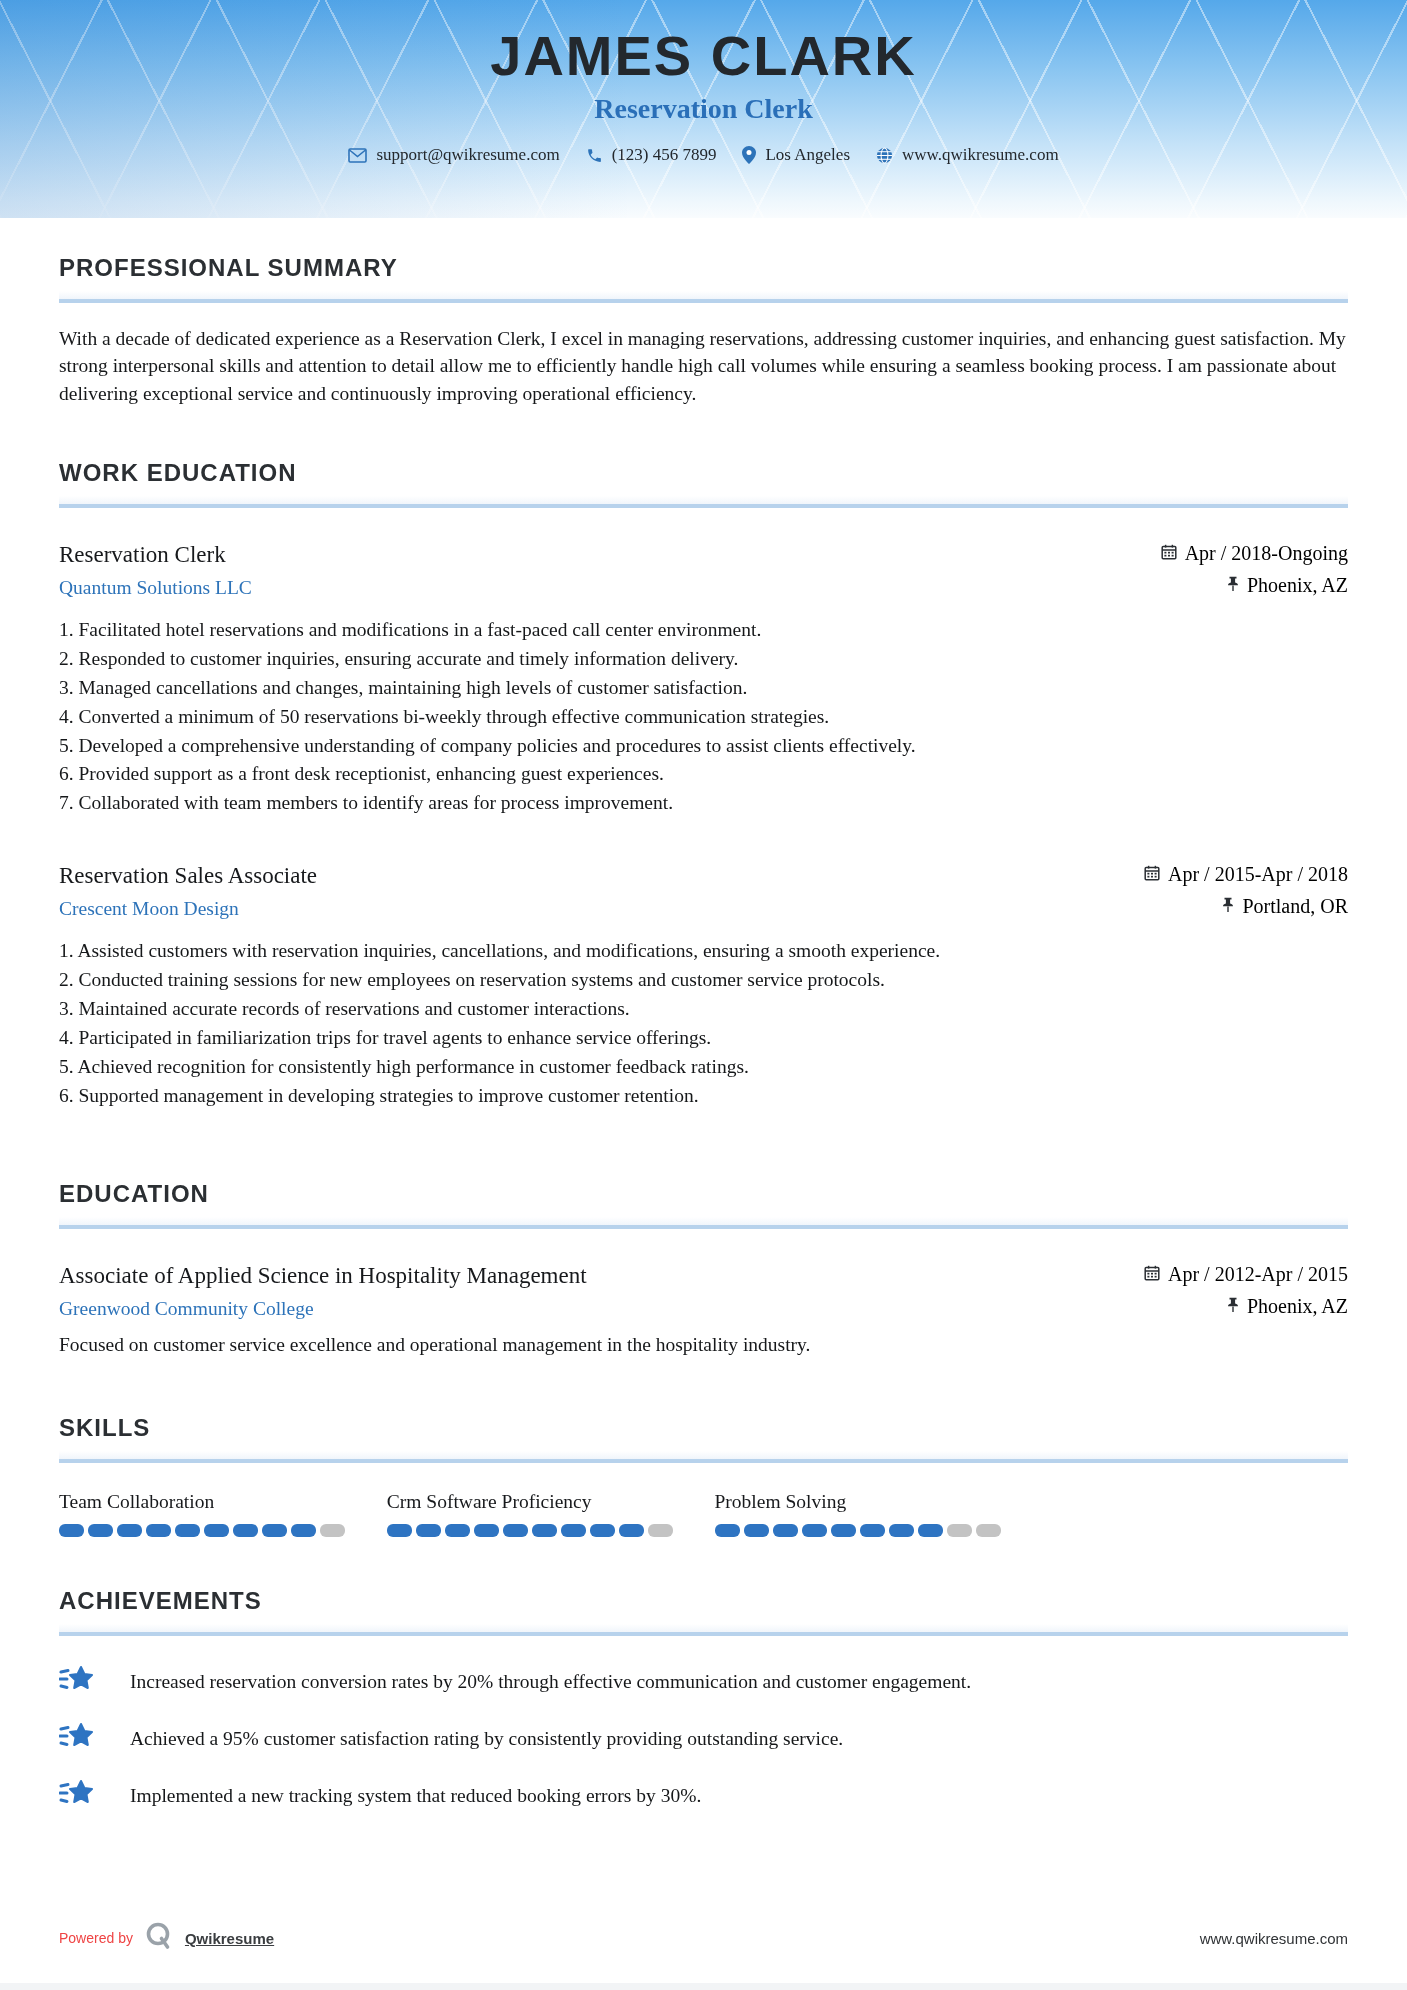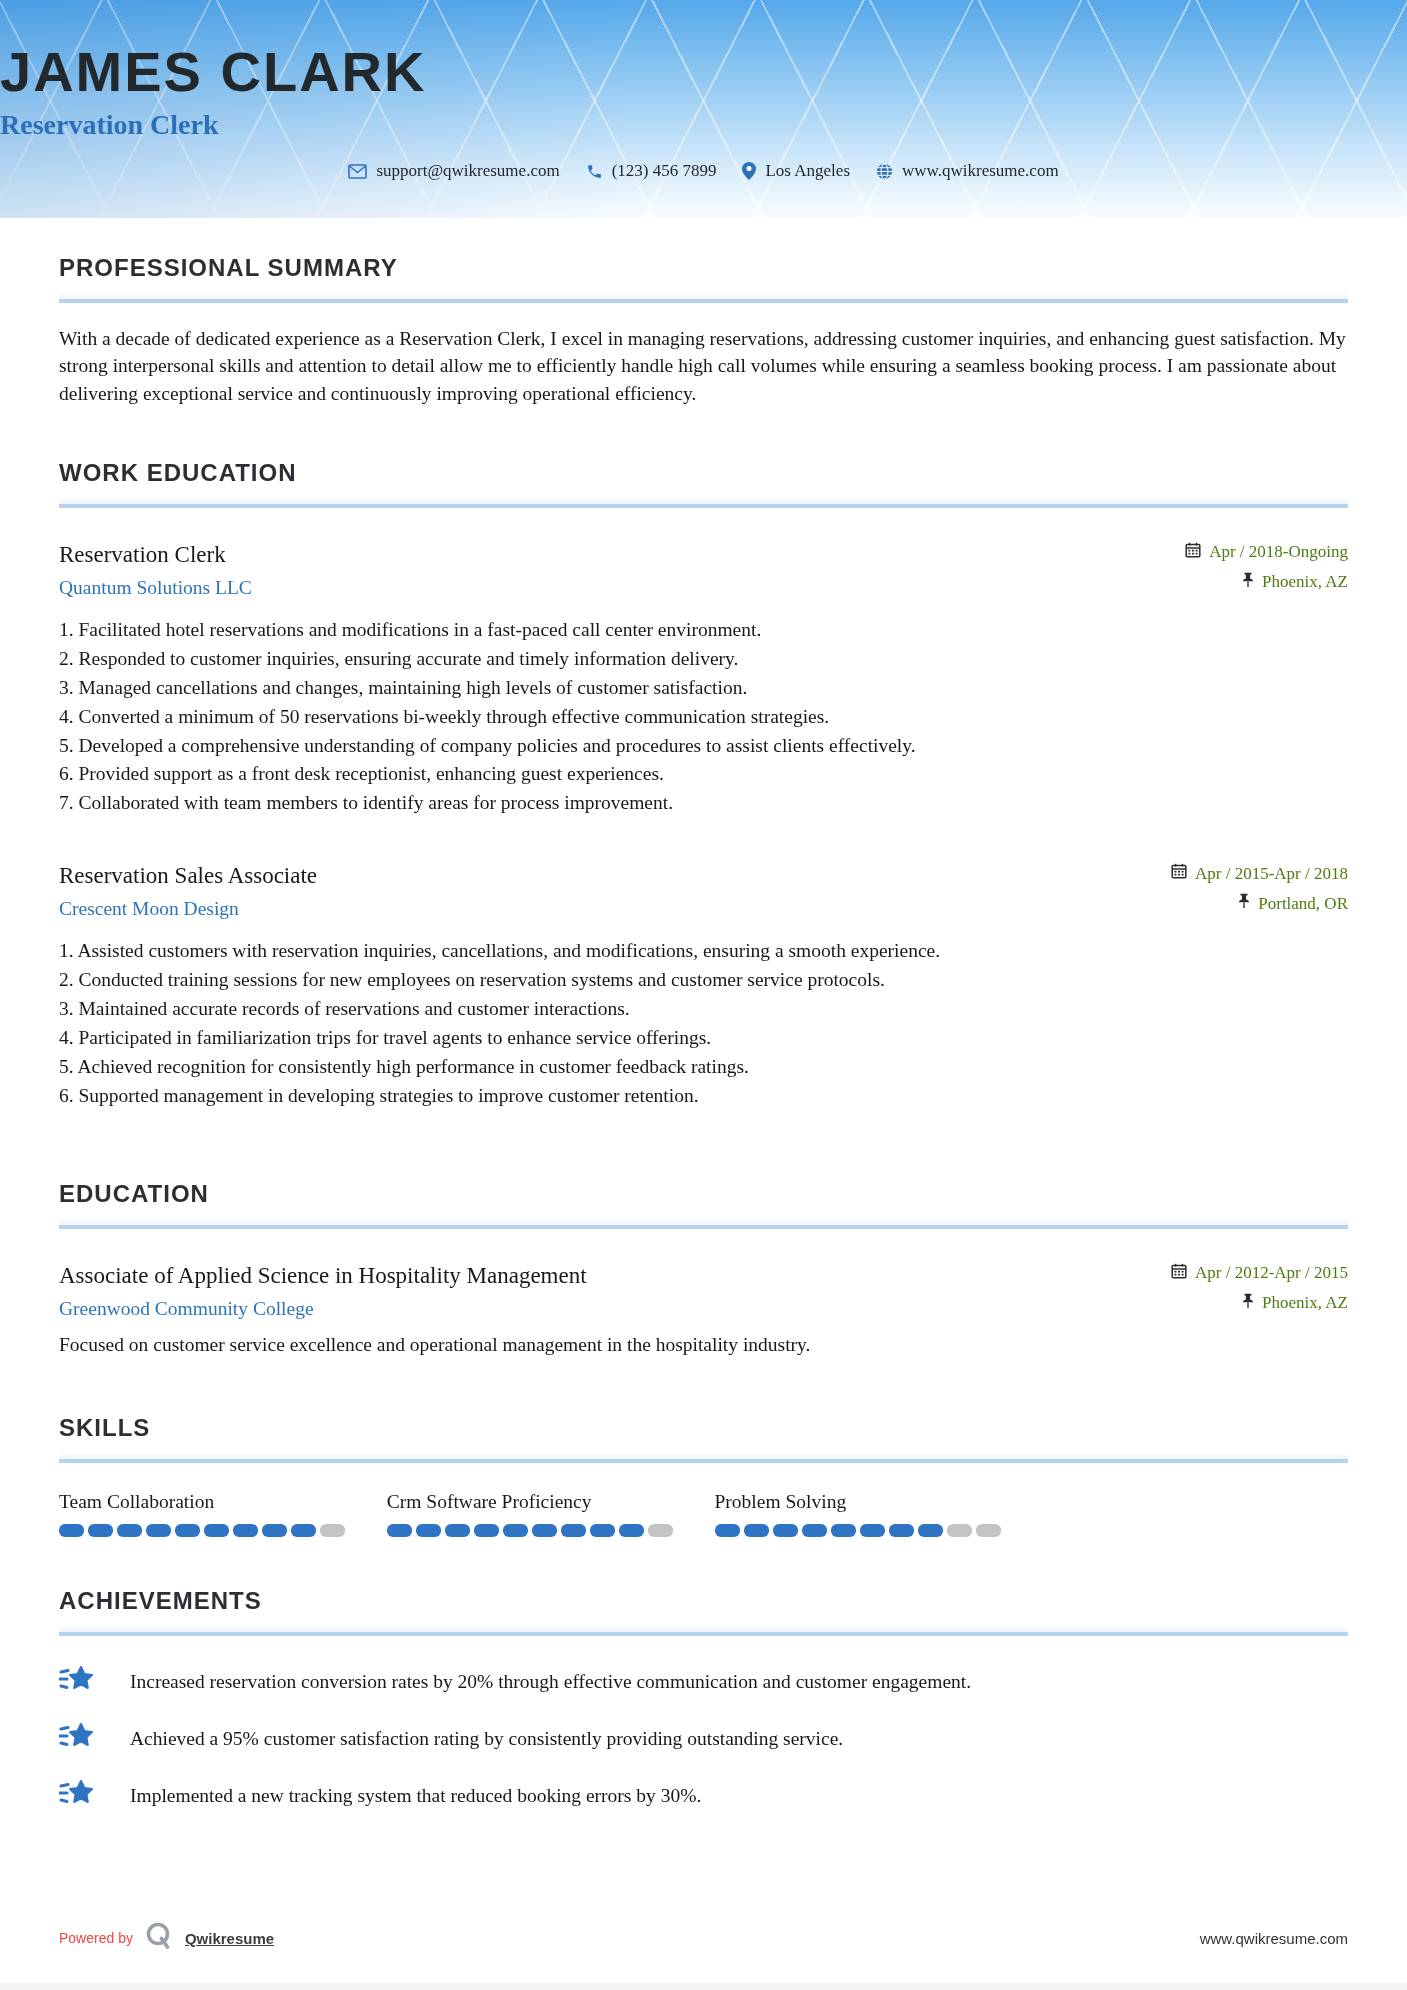--- a/index.html
+++ b/index.html
@@ -7,22 +7,22 @@
     position:relative;
     width:1407px;height:1990px;
     background:#ffffff;
     font-family:"Liberation Serif", serif;
     color:#1e2227;
     overflow:hidden;
   }
   
   .hero{
     height:218px;
-    text-align:left;
-    padding-top:44px;
+    text-align:center;
+    padding-top:28px;
     box-sizing:border-box;
     background-image:
       linear-gradient(90deg, rgba(36,118,198,0.20), rgba(255,255,255,0) 45%),
       repeating-linear-gradient(63deg, rgba(255,255,255,0.45) 0 2px, rgba(255,255,255,0) 2px 97px),
       repeating-linear-gradient(-63deg, rgba(255,255,255,0.45) 0 2px, rgba(255,255,255,0) 2px 97px),
       linear-gradient(180deg,#55a8ea 0%, #8ac5f1 32%, #c4e2f8 66%, #eef7fd 92%, #f9fcfe 100%);
   }
   .hero-name{
     font-family:"Liberation Sans", sans-serif;
     font-weight:700;font-size:56px;line-height:1;
@@ -54,21 +54,21 @@
   .section.first{margin-top:36px;}
   .summary-text{
     margin-top:22px;font-size:19.5px;line-height:1.4;color:#16181a;
   }
   
   .job{margin-top:34px;}
   .job + .job{margin-top:46px;}
   .job-head{display:flex;justify-content:space-between;align-items:flex-start;}
   .job-title{font-size:23px;color:#17191c;font-weight:400;margin:0;}
   .job-company{font-size:19.5px;color:#2d73b9;margin-top:9px;}
-  .job-meta{text-align:right;font-size:17px;color:#4d7c0f;white-space:nowrap;}
+  .job-meta{text-align:right;font-size:20px;color:#000000;white-space:nowrap;}
   .meta-line{display:flex;justify-content:flex-end;align-items:center;gap:8px;}
   .meta-line + .meta-line{margin-top:9px;}
   ol.bullets{
     list-style:none;margin:18px 0 0 0;padding:0;
     font-size:19.5px;line-height:1.38;color:#16181a;
     counter-reset:n;
   }
   ol.bullets li{margin-bottom:2px;}
   ol.bullets li::before{counter-increment:n;content:counter(n) ". ";}
   

